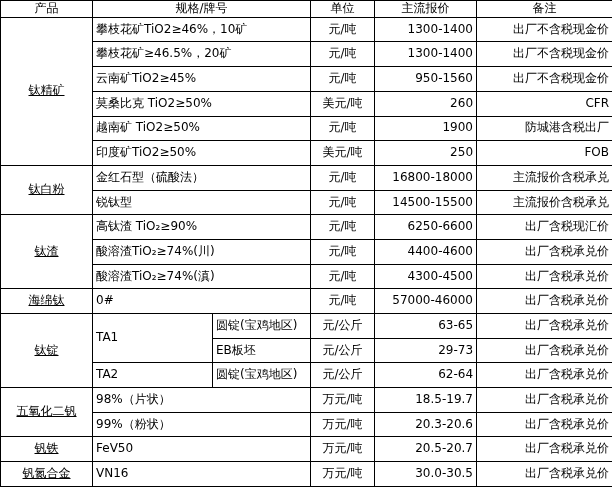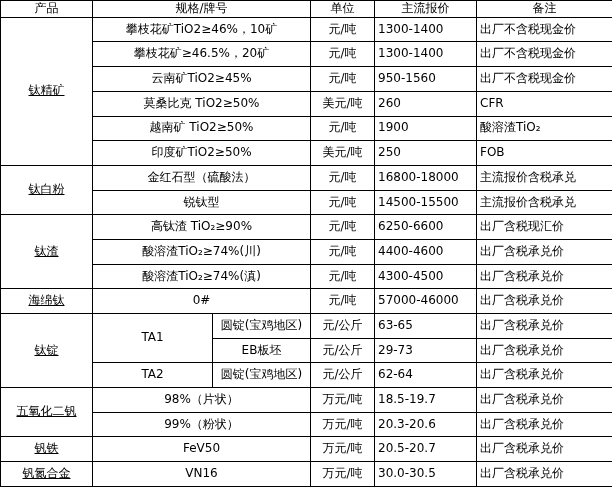--- a/index.html
+++ b/index.html
@@ -34,30 +34,30 @@
     font-weight: bold;
     font-size: 14px;
   }
   .grp {
     text-align: center;
     font-weight: bold;
     font-size: 14px;
     text-decoration: underline;
   }
   .lbl {
-    text-align: center;
+    text-align: left;
     font-size: 12px;
   }
   .ctr {
     text-align: center;
     font-size: 12px;
     margin-left: 14px;
   }
   .left {
-    text-align: left;
+    text-align: right;
     font-size: 12px;
   }
 </style>
 </head>
 <body>
 
 <table class="price-table">
   <colgroup>
     <col style="width:92px">
     <col style="width:120px">
@@ -99,21 +99,21 @@
     <tr>
       <td class="lbl" colspan="2">莫桑比克 TiO2≥50%</td>
       <td class="ctr">美元/吨</td>
       <td class="left">260</td>
       <td class="left">CFR</td>
     </tr>
     <tr>
       <td class="lbl" colspan="2">越南矿 TiO2≥50%</td>
       <td class="ctr">元/吨</td>
       <td class="left">1900</td>
-      <td class="left">酸溶渣TiO₂</td>
+      <td class="left">防城港含税出厂</td>
     </tr>
     <tr>
       <td class="lbl" colspan="2">印度矿TiO2≥50%</td>
       <td class="ctr">美元/吨</td>
       <td class="left">250</td>
       <td class="left">FOB</td>
     </tr>
 
     <tr>
       <td class="grp" rowspan="2">钛白粉</td>

